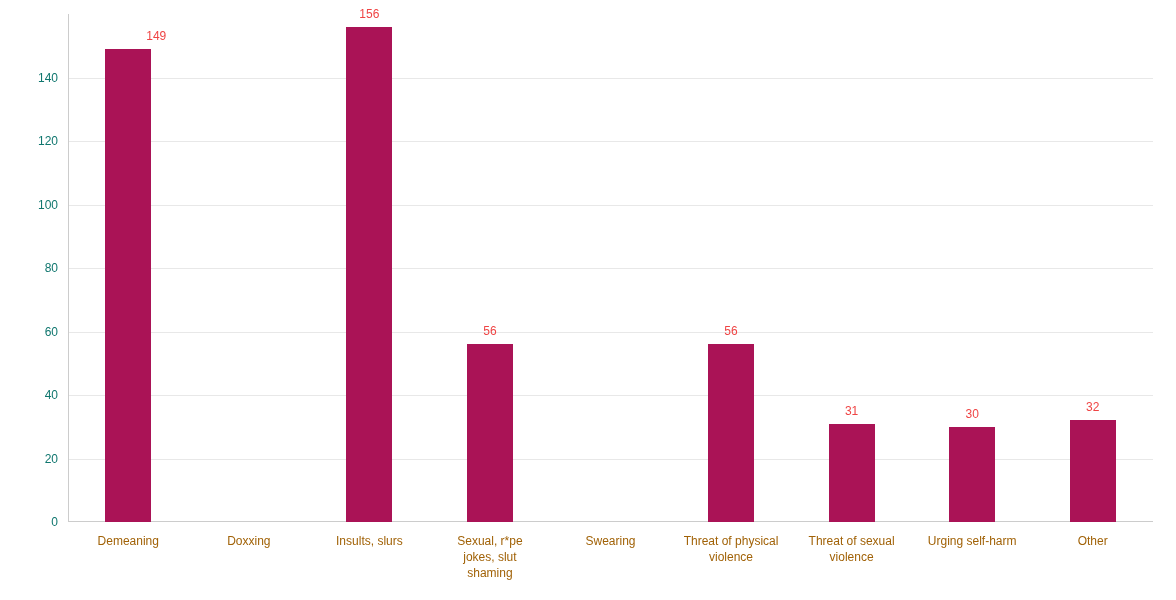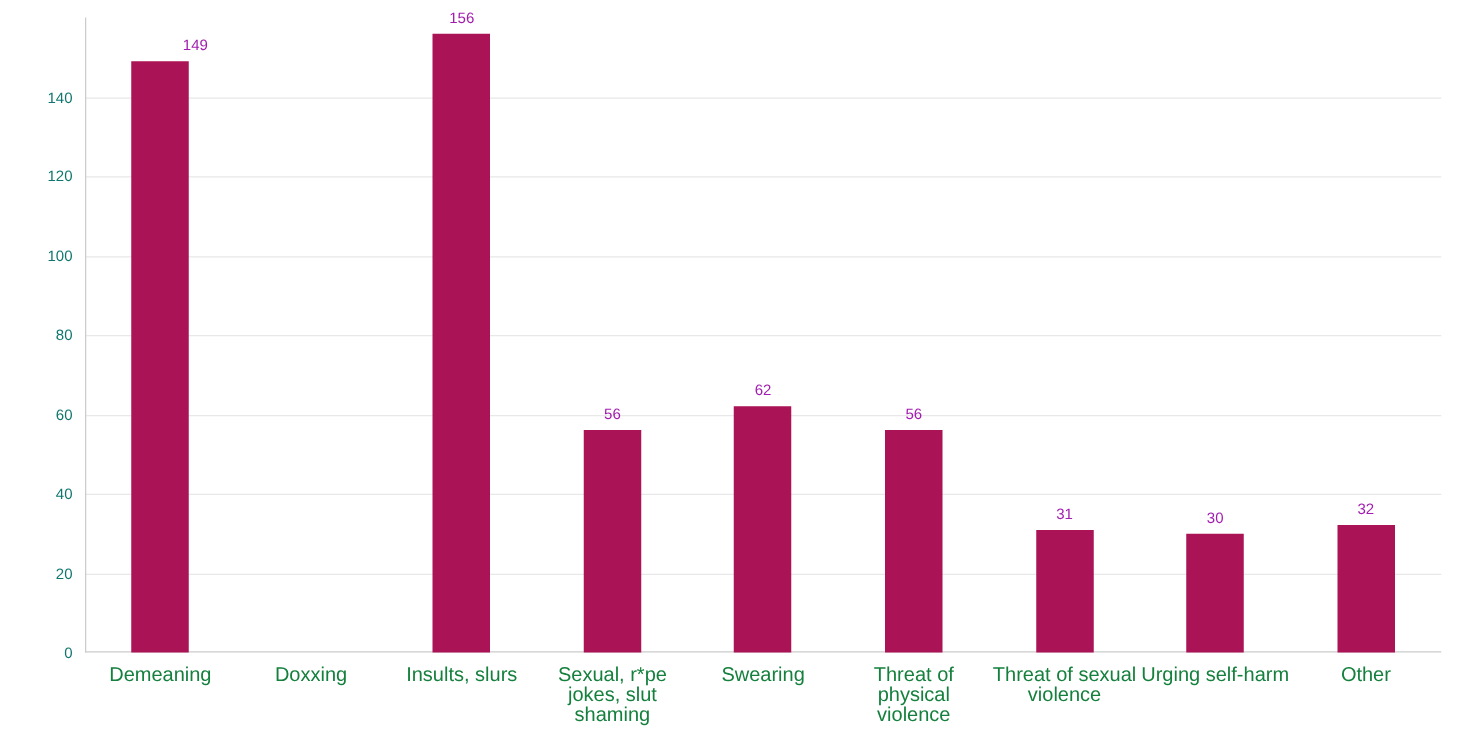--- a/index.html
+++ b/index.html
@@ -84,28 +84,28 @@
     left: 50%;
     transform: translateX(-50%);
     width: 46px;
     background: #aa1356;
   }
   .bar-value {
     position: absolute;
     left: 50%;
     transform: translateX(-50%);
     font-size: 12px;
-    color: #a21caf;
+    color: #ef4444;
     white-space: nowrap;
   }
   .xtick-label {
     position: absolute;
     top: 533px;
-    font-size: 16px;
-    color: #15803d;
+    font-size: 12px;
+    color: #a16207;
     text-align: center;
     line-height: 16px;
     white-space: pre-line;
   }
 </style>
 </head>
 <body>
 
 <div id="chart-root">
 
@@ -156,24 +156,20 @@
         <div class="bar" style="height: 473.075px; background: rgb(170, 19, 86);"></div>
         <div class="bar-value" style="bottom: 479.075px; margin-left: 28px;">149</div>
       </div>
       <div class="bar-slot" style="left: 241.111px; width: 120.556px;">
         <div class="bar" style="height: 495.3px; background: rgb(170, 19, 86);"></div>
         <div class="bar-value" style="bottom: 501.3px;">156</div>
       </div>
       <div class="bar-slot" style="left: 361.667px; width: 120.556px;">
         <div class="bar" style="height: 177.8px; background: rgb(170, 19, 86);"></div>
         <div class="bar-value" style="bottom: 183.8px;">56</div>
-      </div>
-      <div class="bar-slot" style="left: 482.222px; width: 120.556px;">
-        <div class="bar" style="height: 196.85px; background: rgb(170, 19, 86);"></div>
-        <div class="bar-value" style="bottom: 202.85px;">62</div>
       </div>
       <div class="bar-slot" style="left: 602.778px; width: 120.556px;">
         <div class="bar" style="height: 177.8px; background: rgb(170, 19, 86);"></div>
         <div class="bar-value" style="bottom: 183.8px;">56</div>
       </div>
       <div class="bar-slot" style="left: 723.333px; width: 120.556px;">
         <div class="bar" style="height: 98.425px; background: rgb(170, 19, 86);"></div>
         <div class="bar-value" style="bottom: 104.425px;">31</div>
       </div>
       <div class="bar-slot" style="left: 843.889px; width: 120.556px;">

